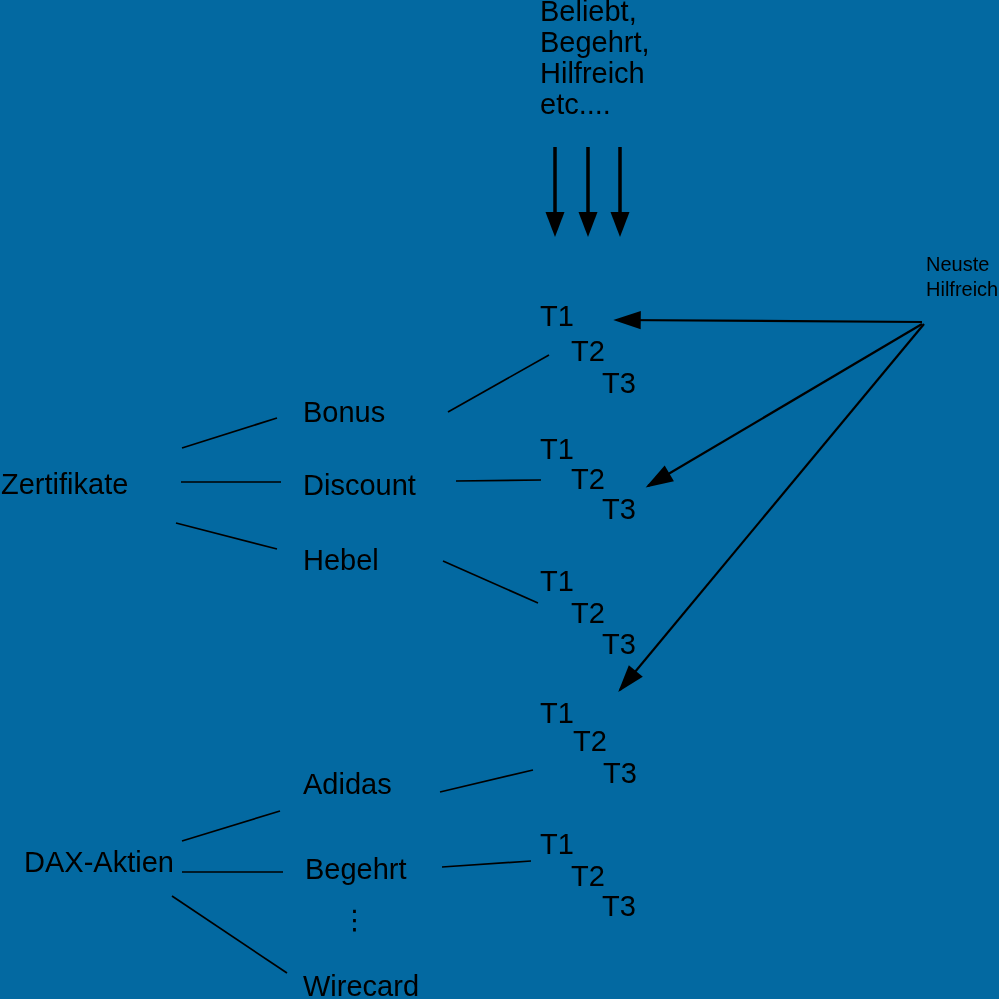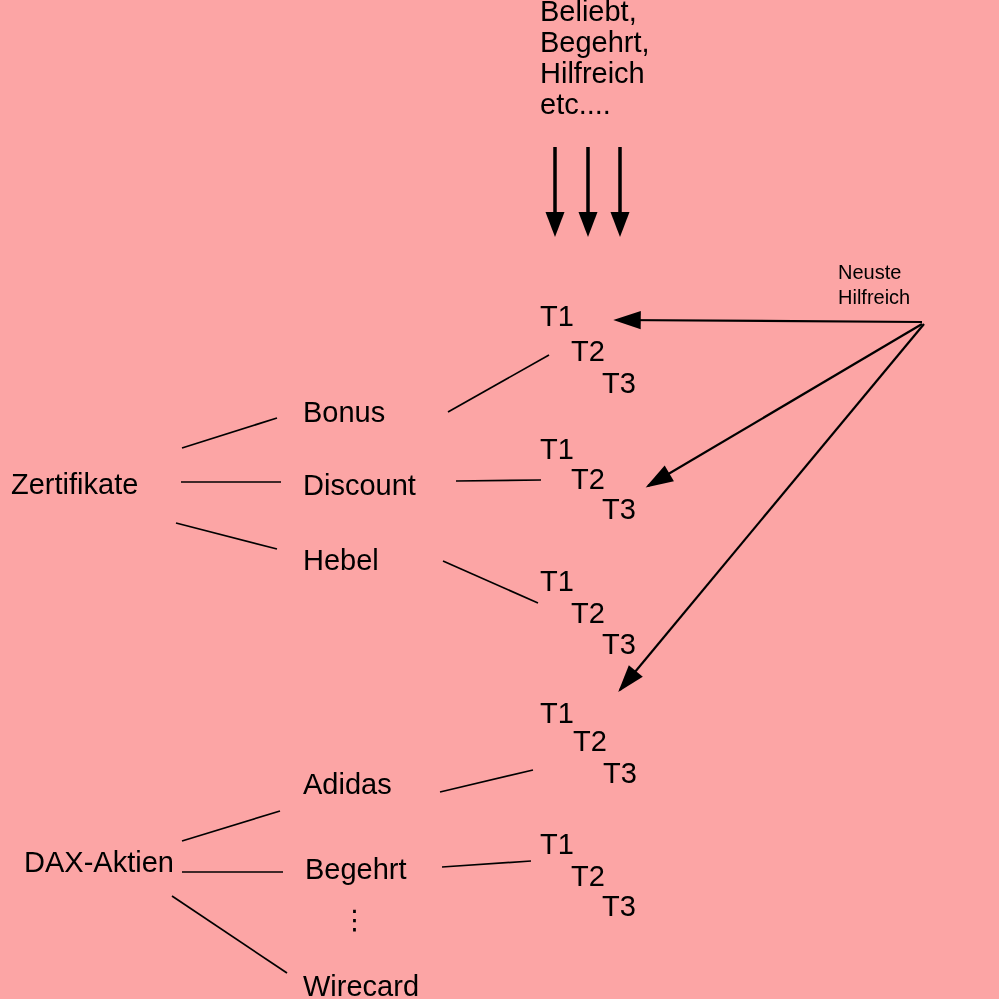--- a/index.html
+++ b/index.html
@@ -1,20 +1,20 @@
 <!DOCTYPE html>
 <html><head>
 <meta charset="utf-8">
 <style>
   html, body { margin: 0; padding: 0; background: #ffffff; }
   #canvas {
     position: relative;
     width: 999px;
     height: 999px;
-    background: #fca5a5;
+    background: #0369a1;
     font-family: "Liberation Sans", sans-serif;
     color: #000000;
     overflow: hidden;
   }
   .lbl {
     position: absolute;
     font-size: 29px;
     line-height: 33px;
     white-space: nowrap;
     color: #000000;
@@ -24,23 +24,22 @@
     left: 540px;
     top: -4px;
   }
   .top-block .line {
     font-size: 29px;
     line-height: 31px;
     white-space: nowrap;
   }
   .note-block {
     position: absolute;
-    left: 838px;
+    left: 926px;
     top: 252px;
-    margin-top: 8px;
   }
   .note-block .line {
     font-size: 20px;
     line-height: 25px;
     white-space: nowrap;
   }
   .dots {
     font-family: "DejaVu Sans", sans-serif;
     font-size: 27px;
     line-height: 27px;
@@ -105,21 +104,21 @@
     <div class="line">Begehrt,</div>
     <div class="line">Hilfreich</div>
     <div class="line">etc....</div>
   </div>
 
   <div class="note-block">
     <div class="line">Neuste</div>
     <div class="line">Hilfreich</div>
   </div>
 
-  <div class="lbl" style="left:11px; top:468px;">Zertifikate</div>
+  <div class="lbl" style="left:1px; top:468px;">Zertifikate</div>
   <div class="lbl" style="left:17px; top:846px;margin-left:7px;">DAX-Aktien</div>
 
   <div class="lbl" style="left:303px; top:396px;text-align:center;">Bonus</div>
   <div class="lbl" style="left:303px; top:469px;">Discount</div>
   <div class="lbl" style="left:303px; top:544px;">Hebel</div>
 
   <div class="lbl" style="left:303px; top:768px;">Adidas</div>
   <div class="lbl" style="left:305px; top:853px;">Begehrt</div>
   <div class="lbl dots" style="left:341px; top:906px;">⋮</div>
   <div class="lbl" style="left:303px; top:970px;">Wirecard</div>

